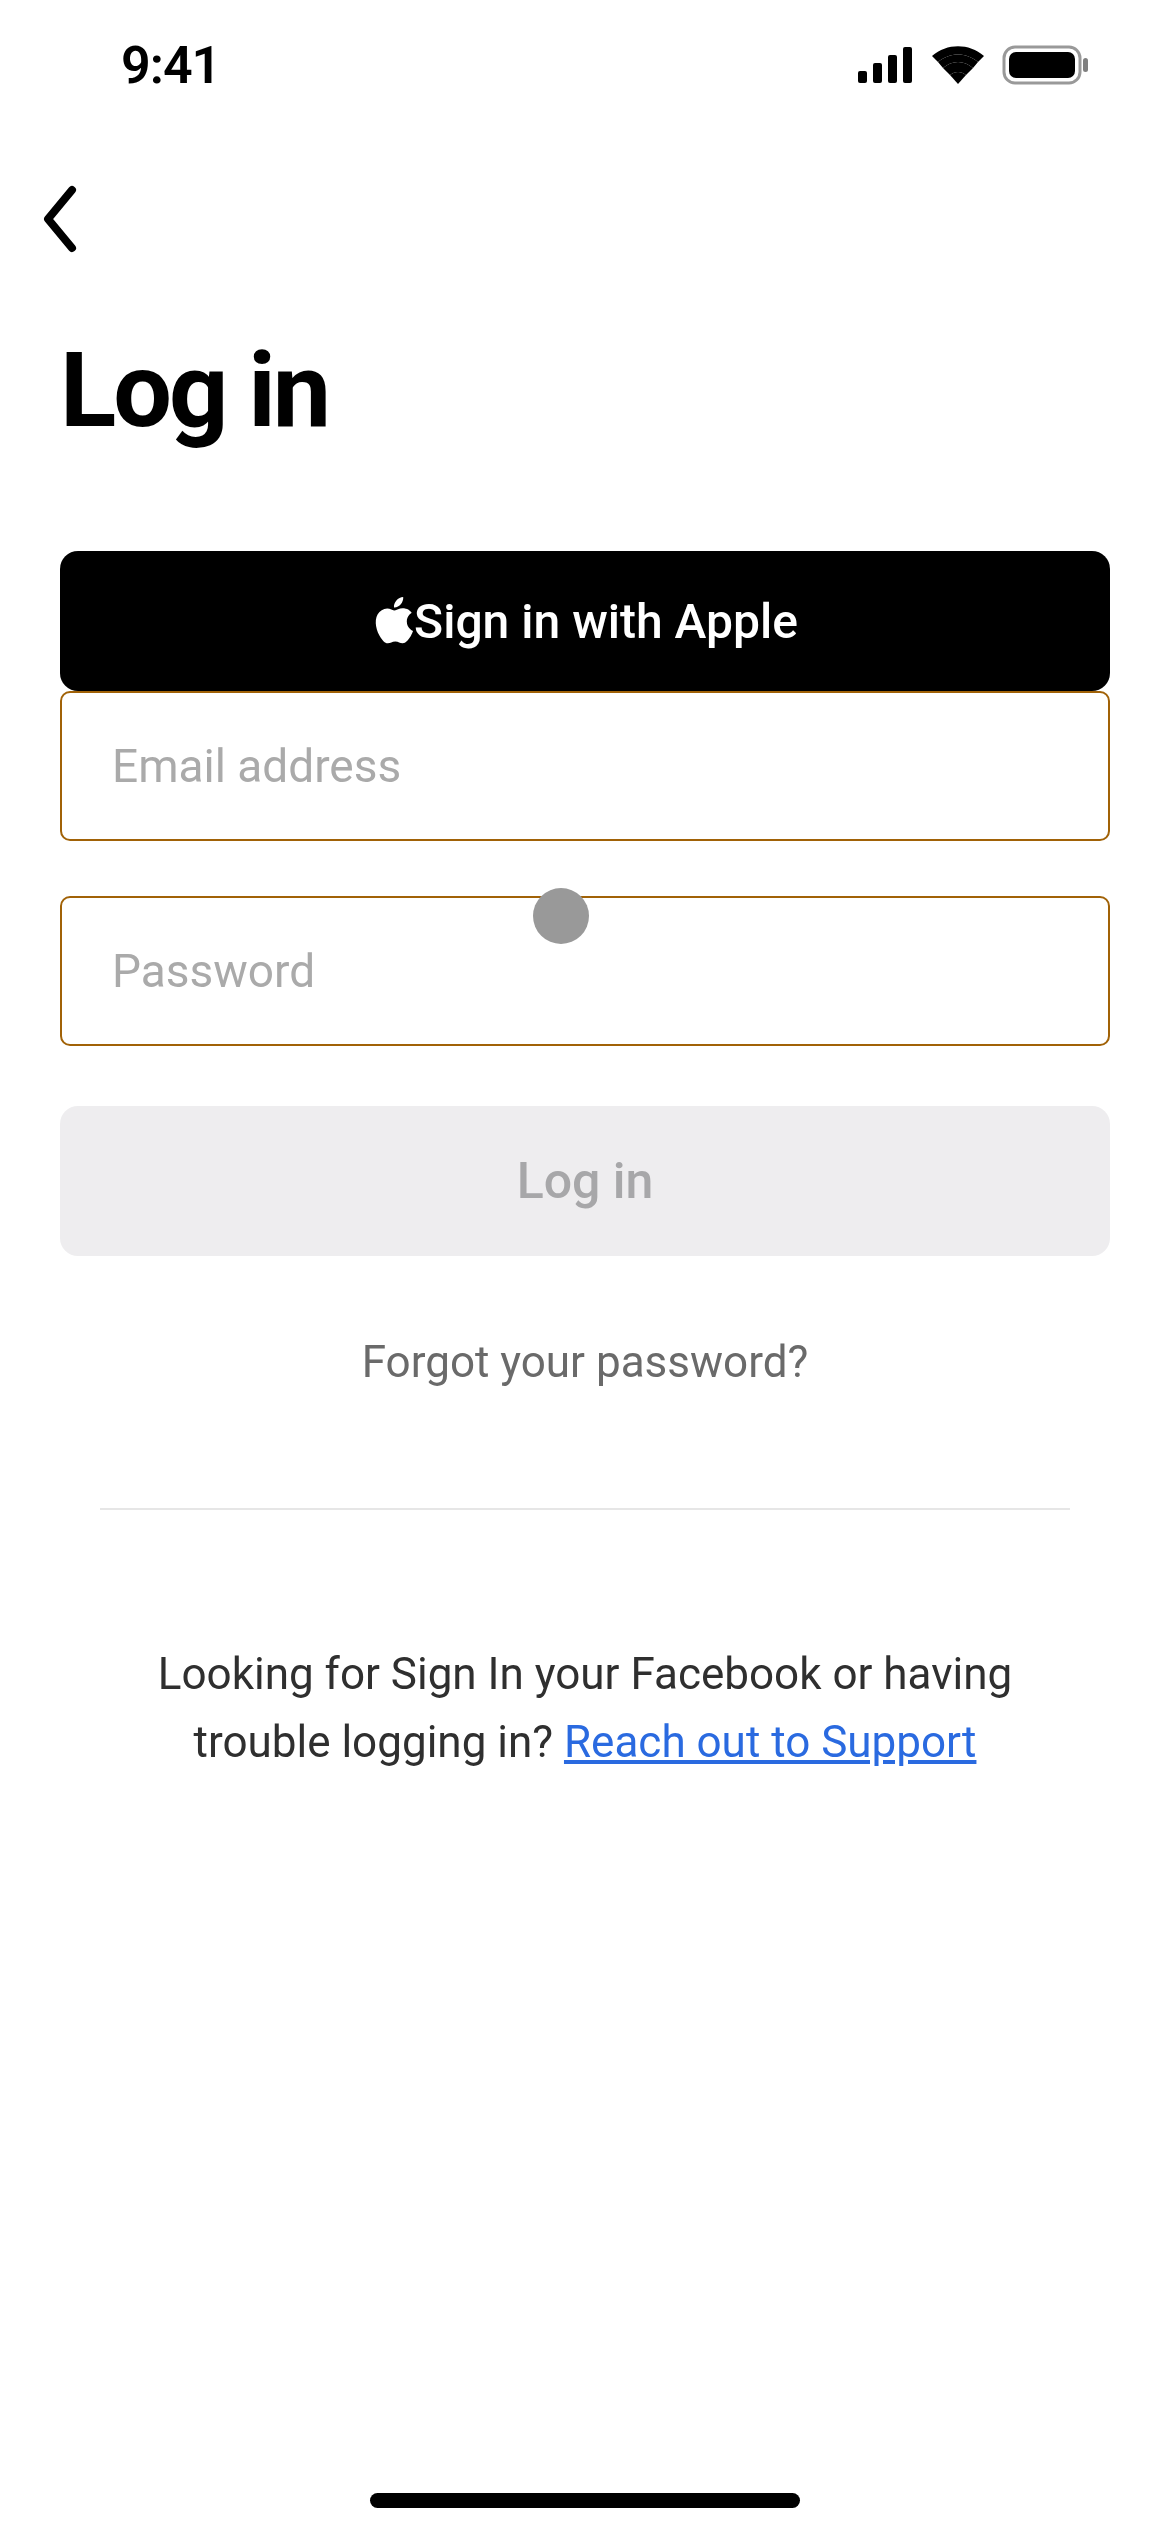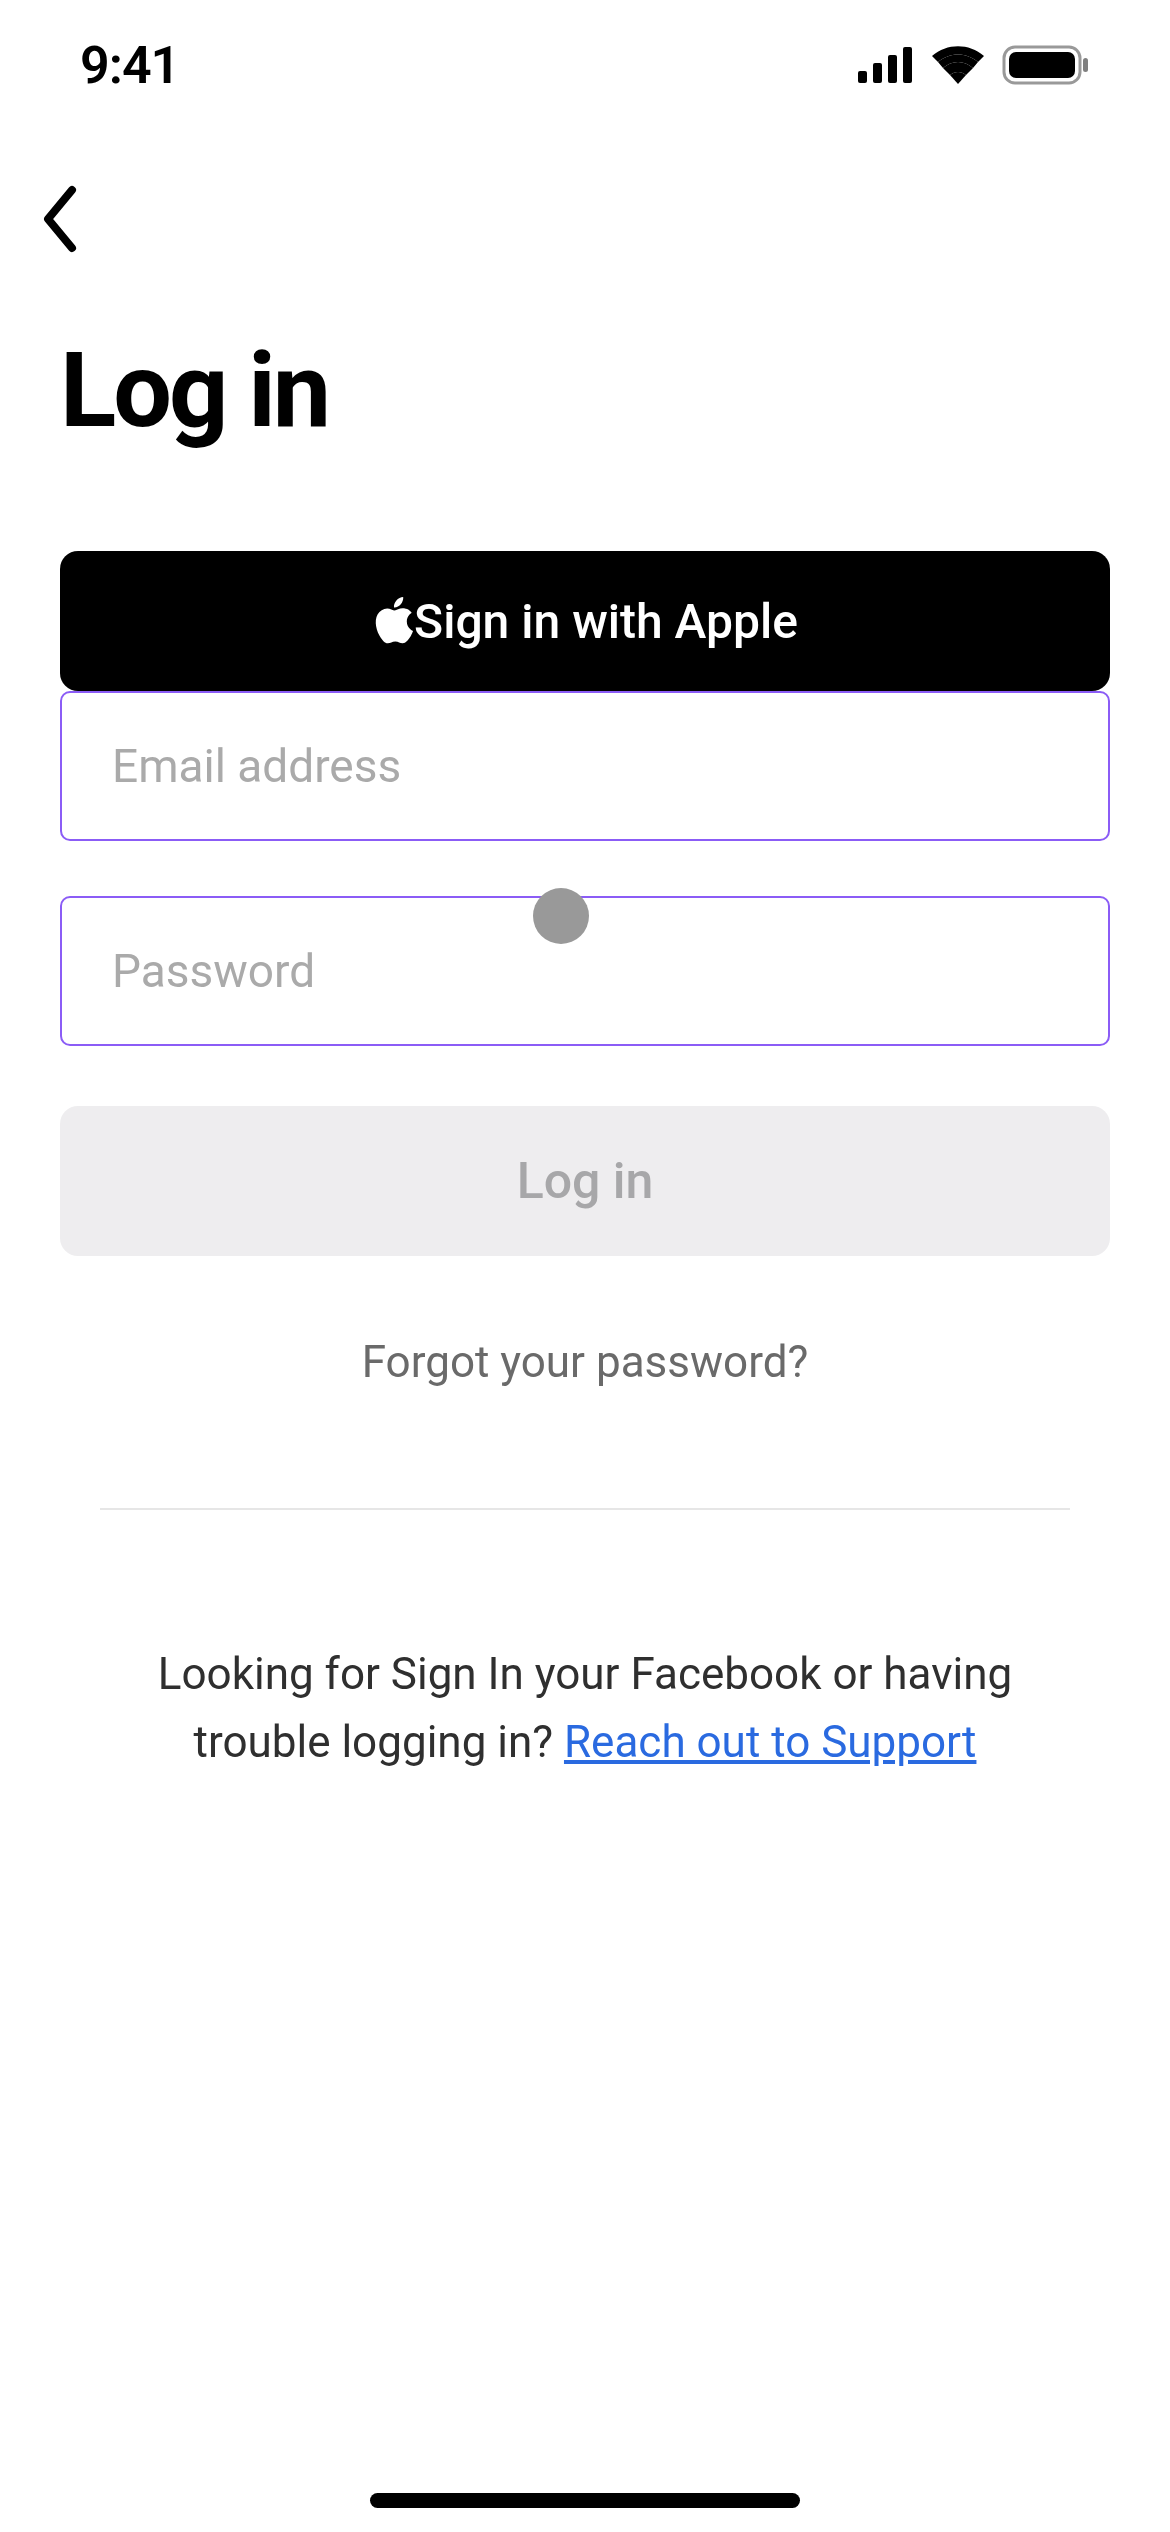--- a/index.html
+++ b/index.html
@@ -15,20 +15,21 @@
       background: #ffffff;
       position: relative;
       overflow: hidden;
     }
     .status-bar {
       height: 130px;
       display: flex;
       justify-content: space-between;
       align-items: center;
       padding: 0 80px 0 80px;
+      margin-left: 41px;
     }
     .status-time {
       font-size: 52px;
       font-weight: 600;
       color: #000;
       letter-spacing: -1px;
     }
     .status-icons {
       display: flex;
       align-items: center;
@@ -80,21 +81,21 @@
     }
     .divider-or {
       text-align: center;
       color: #6f6f6f;
       font-size: 42px;
       margin: 50px 0;
     }
     .input-field {
       width: 100%;
       height: 150px;
-      border: 2px solid #8b5cf6;
+      border: 2px solid #a16207;
       border-radius: 10px;
       padding: 0 50px;
       font-size: 46px;
       color: #000;
       margin-bottom: 55px;
       background: #fff;
     }
     .input-field::placeholder {
       color: #aaaaaa;
     }

